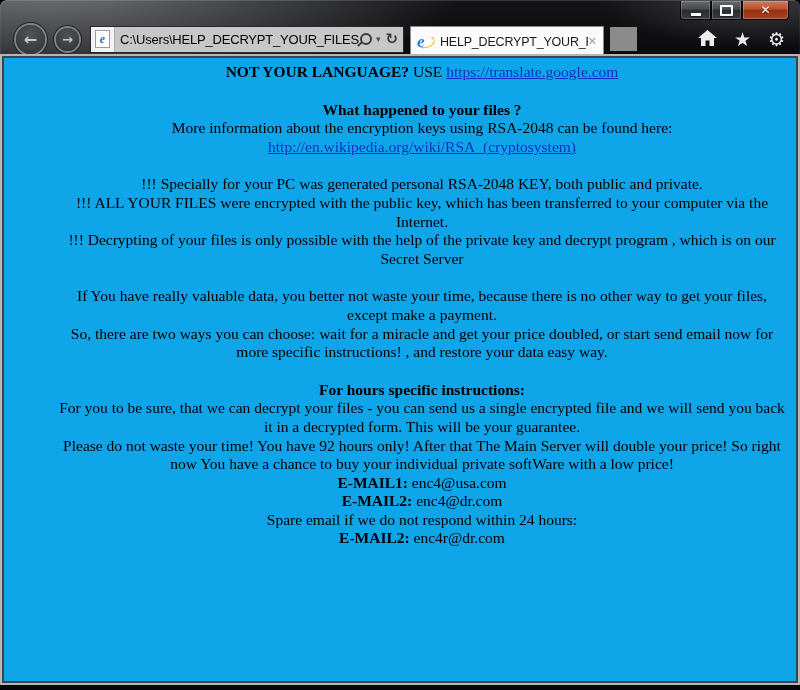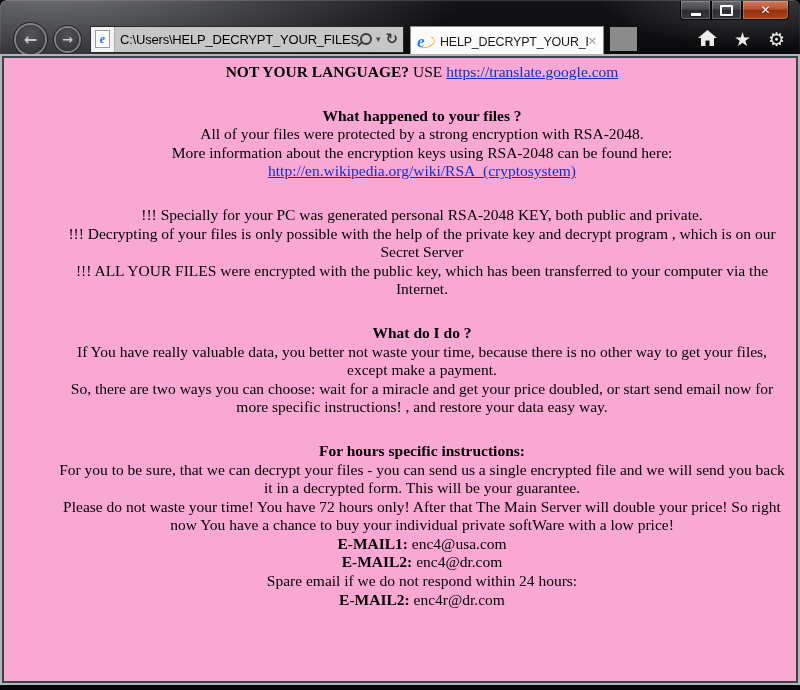--- a/index.html
+++ b/index.html
@@ -76,29 +76,29 @@
   .newtab { margin-left:6px; width:27px; height:24px; background:#8b8b8b; cursor:pointer; }
 
   .cmd-icons { margin-left:auto; margin-right:15px; display:flex; align-items:center; gap:17px; color:#ececec; }
   .cmd { cursor:pointer; line-height:1; }
   .cmd.star { font-size:19px; }
   .cmd.gear { font-size:19px; font-family:"DejaVu Sans",sans-serif; }
 
   
   .content-frame {
     position:absolute; left:2px; right:2px; top:56px; bottom:7px;
-    background:#f9a8d4; border:2px solid #3f434b; box-shadow:0 0 0 2px #b5b6b8;
+    background:#0ea5e9; border:2px solid #3f434b; box-shadow:0 0 0 2px #b5b6b8;
     overflow:hidden; box-sizing:border-box;padding-left:44px;
   }
   .page {
     font:15.5px/18.6px "Liberation Serif","DejaVu Serif",serif; color:#000;
     text-align:center; padding:5px 8px;
   }
   .page b, .heading { font-weight:bold; }
-  .section { margin-top:25px; }
+  .section { margin-top:19px; }
   .page p { margin:0; }
   a.lnk { color:var(--link,#1230c8); text-decoration:underline; overflow-wrap:break-word; cursor:pointer; }
 </style>
 </head>
 <body>
 
 <div class="window">
 
   <div class="chrome">
     <div class="titlebar">
@@ -162,40 +162,38 @@
 
   <div class="content-frame">
     <div class="page">
 
       <div>
         <b>NOT YOUR LANGUAGE?</b><span> USE </span><a class="lnk">https://translate.google.com</a>
       </div>
 
       <div class="section">
         <div class="heading">What happened to your files ?</div>
-        <p>All of your files were protected by a strong encryption with RSA-2048.</p>
         <p><span>More information about the encryption keys using RSA-2048 can be found here: </span><a class="lnk">http://en.wikipedia.org/wiki/RSA_(cryptosystem)</a></p>
       </div>
 
       <div class="section">
         <p>!!! Specially for your PC was generated personal RSA-2048 KEY, both public and private.</p>
+        <p>!!! ALL YOUR FILES were encrypted with the public key, which has been transferred to your computer via the Internet.</p>
         <p>!!! Decrypting of your files is only possible with the help of the private key and decrypt program , which is on our Secret Server</p>
-        <p>!!! ALL YOUR FILES were encrypted with the public key, which has been transferred to your computer via the Internet.</p>
-      </div>
-
-      <div class="section">
-        <div class="heading">What do I do ?</div>
+      </div>
+
+      <div class="section">
         <p>If You have really valuable data, you better not waste your time, because there is no other way to get your files, except make a payment.</p>
         <p>So, there are two ways you can choose: wait for a miracle and get your price doubled, or start send email now for more specific instructions! , and restore your data easy way.</p>
       </div>
 
       <div class="section">
         <div class="heading">For hours specific instructions:</div>
         <p>For you to be sure, that we can decrypt your files - you can send us a single encrypted file and we will send you back it in a decrypted form. This will be your guarantee.</p>
-        <p>Please do not waste your time! You have 72 hours only! After that The Main Server will double your price! So right now You have a chance to buy your individual private softWare with a low price!</p>
+        <p>Please do not waste your time! You have 92 hours only! After that The Main Server will double your price! So right now You have a chance to buy your individual private softWare with a low price!</p>
 
         <p><b>E-MAIL1:</b> <span>enc4@usa.com</span></p>
         <p><b>E-MAIL2:</b> <span>enc4@dr.com</span></p>
         <p>Spare email if we do not respond within 24 hours:</p>
         <p><b>E-MAIL2:</b> <span>enc4r@dr.com</span></p>
       </div>
 
     </div>
   </div>
 </div>

